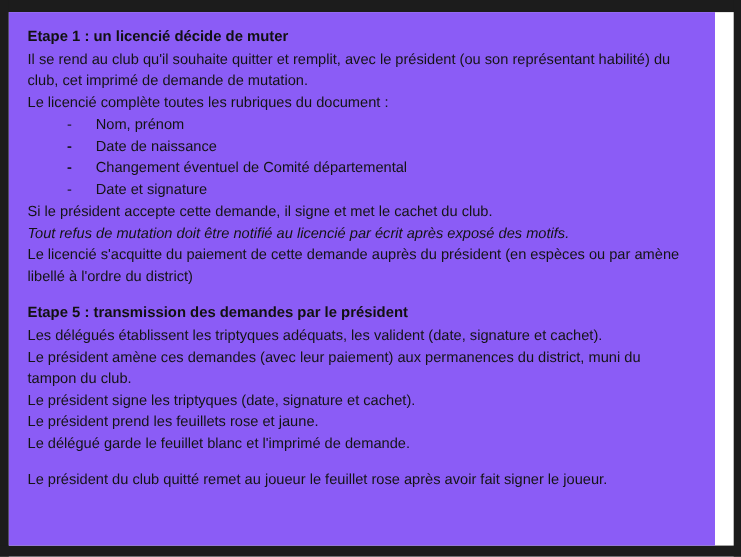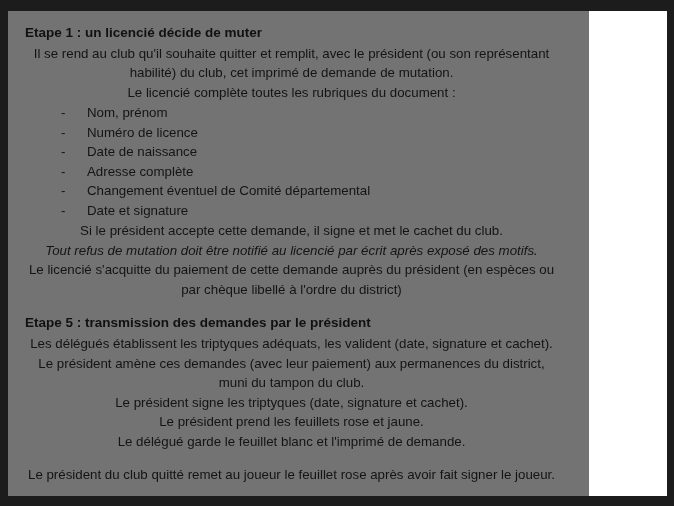--- a/index.html
+++ b/index.html
@@ -50,39 +50,38 @@
     top: 0;
     right: 0;
     width: 7px;
     height: 506px;
     background: #1c1c1c;
   }
   .content {
     position: absolute;
     top: 11px;
     left: 8px;
-    width: 581px;
+    width: 642px;
     height: 485px;
     padding: 12px 31px 0 17px;
     box-sizing: border-box;
-    background: #737373;
+    background: #8b5cf6;
   }
   .sec-title {
     font-size: 13.5px;
     font-weight: bold;
     line-height: 1.45;
     margin: 0 0 1px 0;
     color: #111;
   }
   .para {
     font-size: 13.3px;
     line-height: 1.47;
     margin: 0;
     color: #141414;
-    text-align: center;
   }
   .para.bold-italic {
     font-weight: normal;
     font-style: italic;
   }
   .bullets {
     list-style: none;
     margin: 1px 0 1px 0;
     padding: 0;
   }
@@ -112,29 +111,29 @@
   <div class="bottom-bar"></div>
 
   <div class="content">
 
     <div>
       <p class="sec-title">Etape 1 : un licencié décide de muter</p>
       <p class="para">Il se rend au club qu'il souhaite quitter et remplit, avec le président (ou son représentant habilité) du club, cet imprimé de demande de mutation.</p>
       <p class="para">Le licencié complète toutes les rubriques du document :</p>
       <ul class="bullets">
         <li><span class="dash">-</span><span>Nom, prénom</span></li>
-        <li><span class="dash">-</span><span>Numéro de licence</span></li>
+        <li><span class="dash">-</span></li>
         <li><span class="dash">-</span><span>Date de naissance</span></li>
-        <li><span class="dash">-</span><span>Adresse complète</span></li>
+        <li><span class="dash">-</span></li>
         <li><span class="dash">-</span><span>Changement éventuel de Comité départemental</span></li>
         <li><span class="dash">-</span><span>Date et signature</span></li>
       </ul>
       <p class="para">Si le président accepte cette demande, il signe et met le cachet du club.</p>
       <p class="para bold-italic">Tout refus de mutation doit être notifié au licencié par écrit après exposé des motifs.</p>
-      <p class="para">Le licencié s'acquitte du paiement de cette demande auprès du président (en espèces ou par chèque libellé à l'ordre du district)</p>
+      <p class="para">Le licencié s'acquitte du paiement de cette demande auprès du président (en espèces ou par amène libellé à l'ordre du district)</p>
     </div>
 
     <div class="gap"></div>
 
     <div>
       <p class="sec-title">Etape 5 : transmission des demandes par le président</p>
       <p class="para">Les délégués établissent les triptyques adéquats, les valident (date, signature et cachet).</p>
       <p class="para">Le président amène ces demandes (avec leur paiement) aux permanences du district, muni du tampon du club.</p>
       <p class="para">Le président signe les triptyques (date, signature et cachet).</p>
       <p class="para">Le président prend les feuillets rose et jaune.</p>

